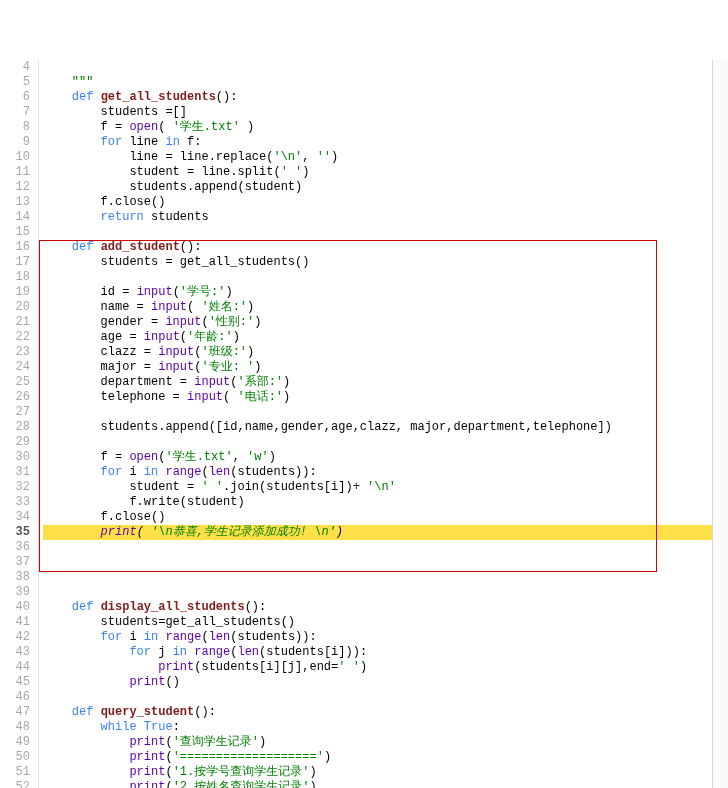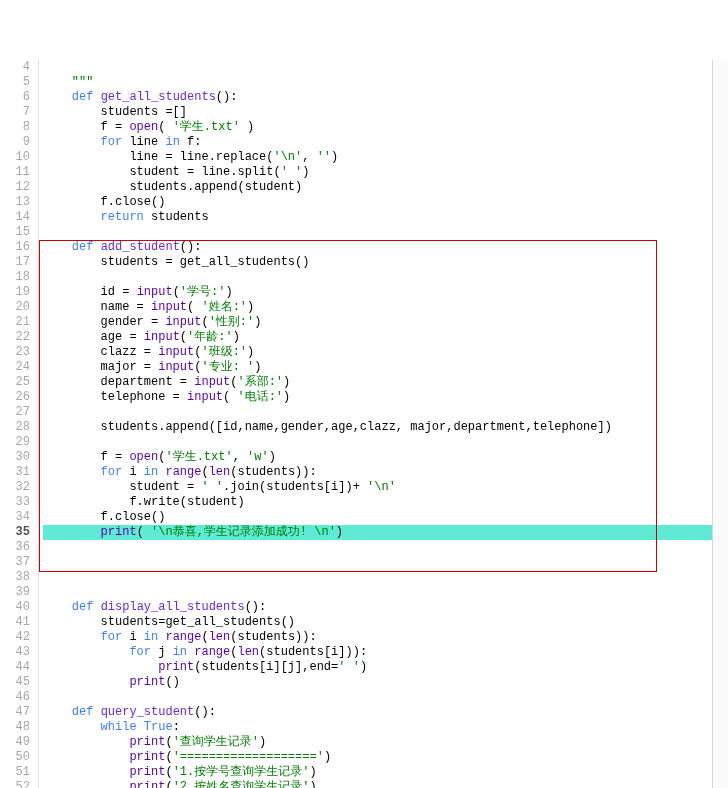--- a/index.html
+++ b/index.html
@@ -36,24 +36,25 @@
   .code {
     flex: 1;
     padding-left: 4px;
     position: relative;
   }
   .line {
     display: block;
     height: 15px;
   }
   .line-hl {
-    background: #5eead4;
+    background: #fde047;
+    font-style: italic;
   }
   .kw { color: #3b82f6; }
-  .fn { font-weight: normal; color: #6d28d9; }
+  .fn { font-weight: bold; color: #7f1d1d; }
   .str { color: #008000; }
   .bi { color: #5b00a8; }
   .txt { color: #000; }
   .redbox {
     position: absolute;
     border: 1px solid #d00000;
     pointer-events: none;
   }
   .right-edge {
     position: absolute;

